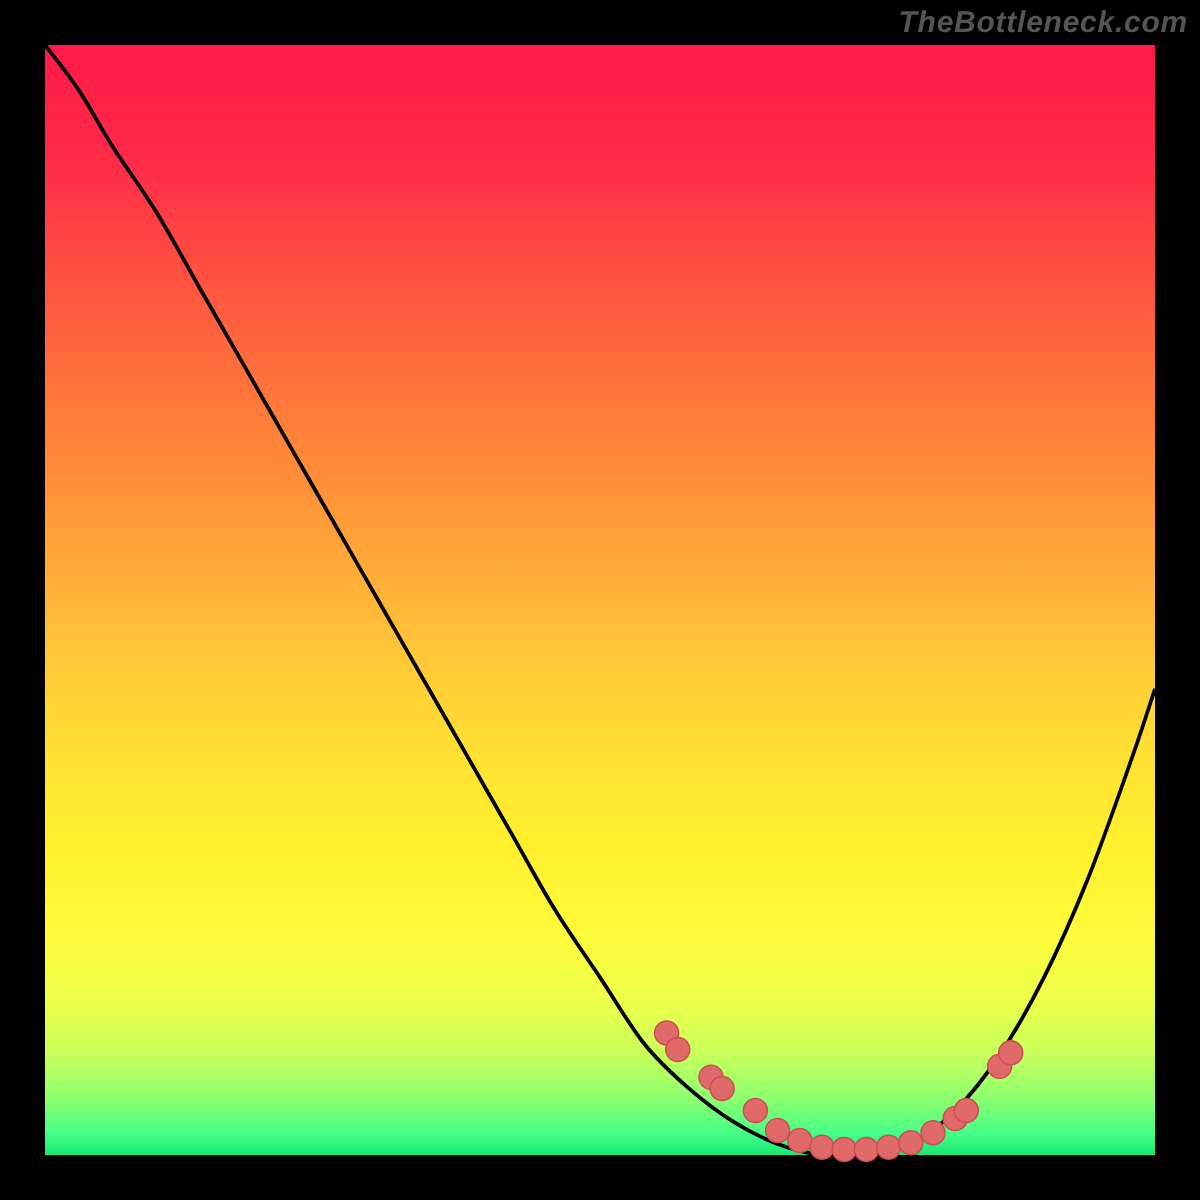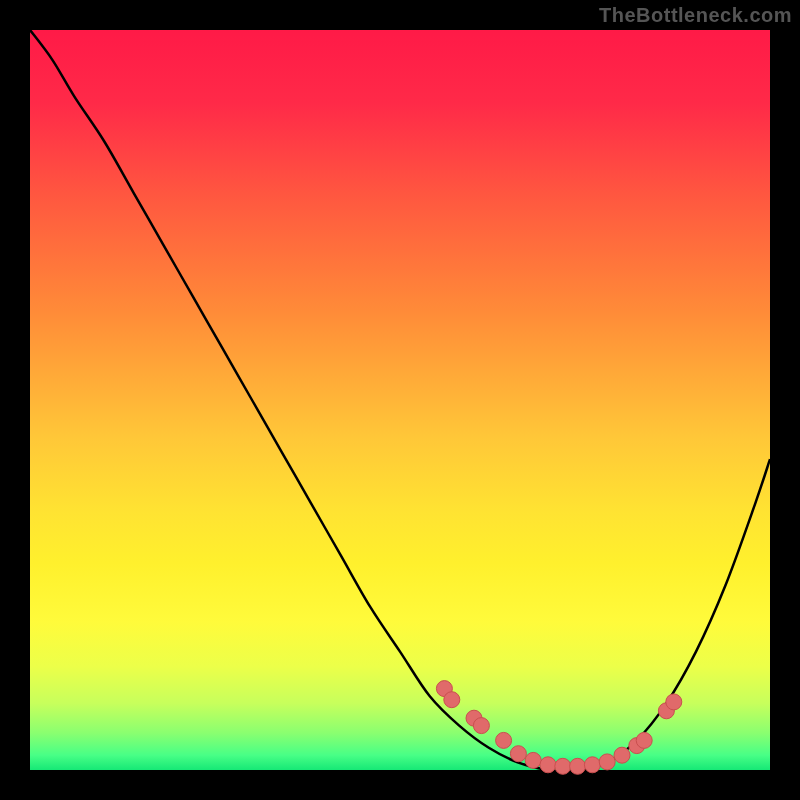--- a/index.html
+++ b/index.html
@@ -17,20 +17,21 @@
     position: relative;
   }
   .attribution {
     position: absolute;
     top: 4px;
     right: 8px;
     color: #555;
     font-size: 20px;
     font-weight: bold;
     letter-spacing: 0.5px;
+    font-style: italic;
   }
   .plot {
     position: absolute;
     left: 30px;
     top: 30px;
     width: 740px;
     height: 740px;
     background: linear-gradient(to bottom,
       #ff1a47 0%,
       #ff2a48 10%,

